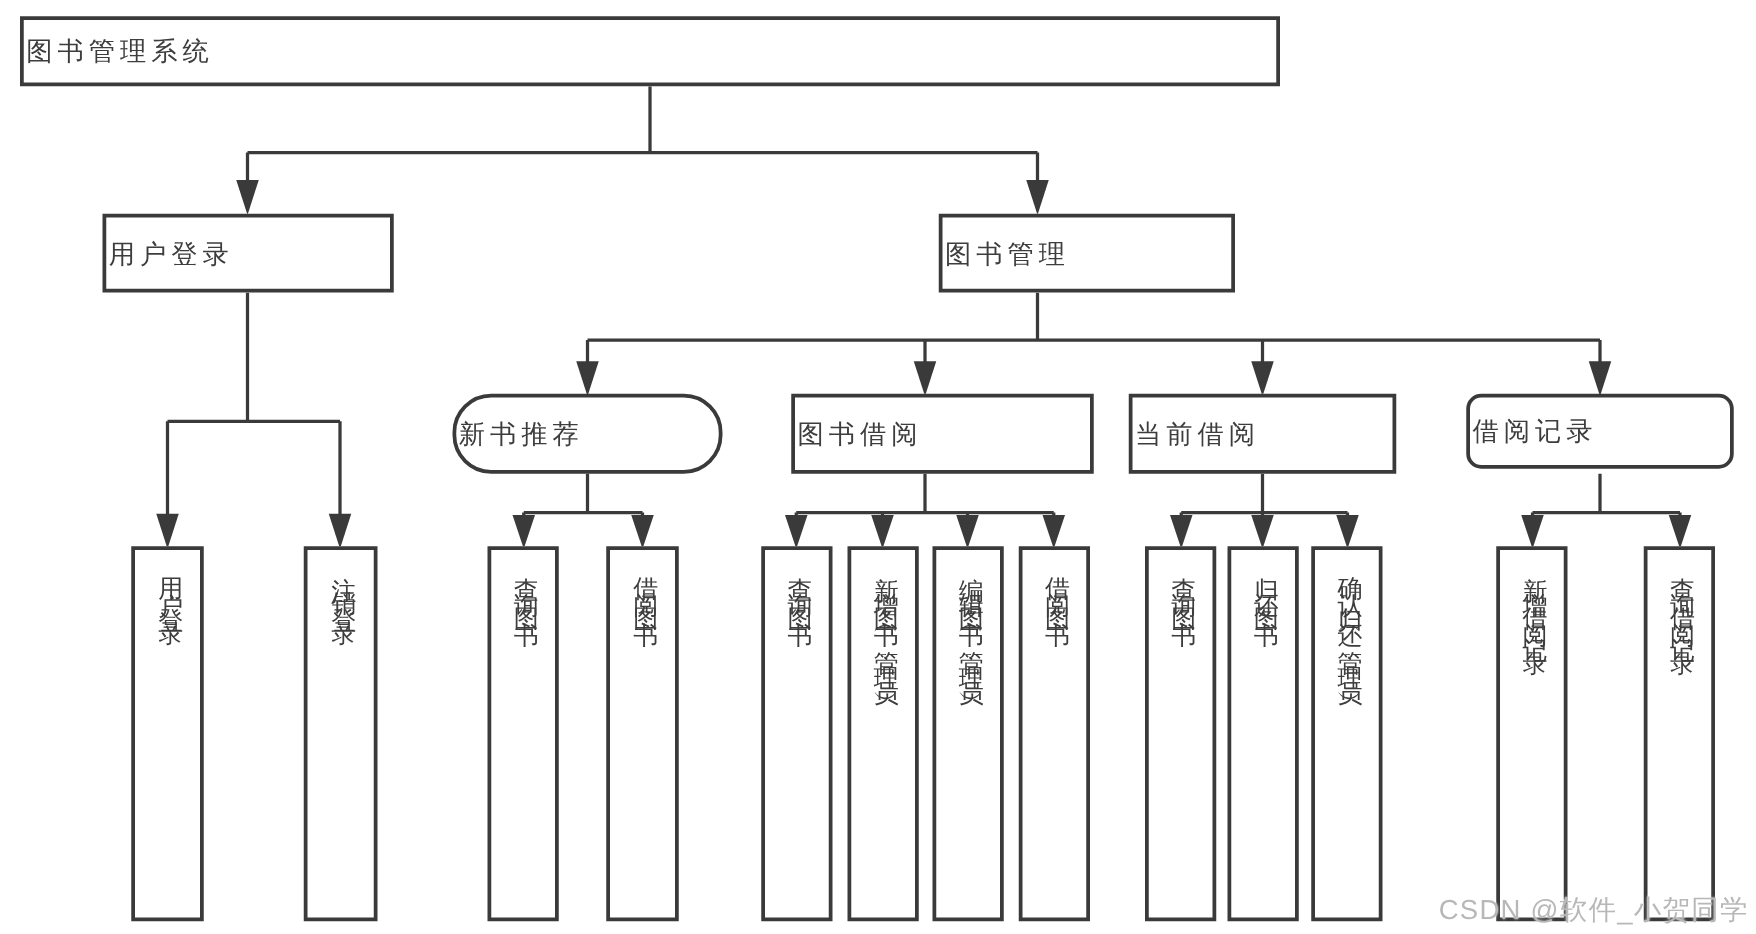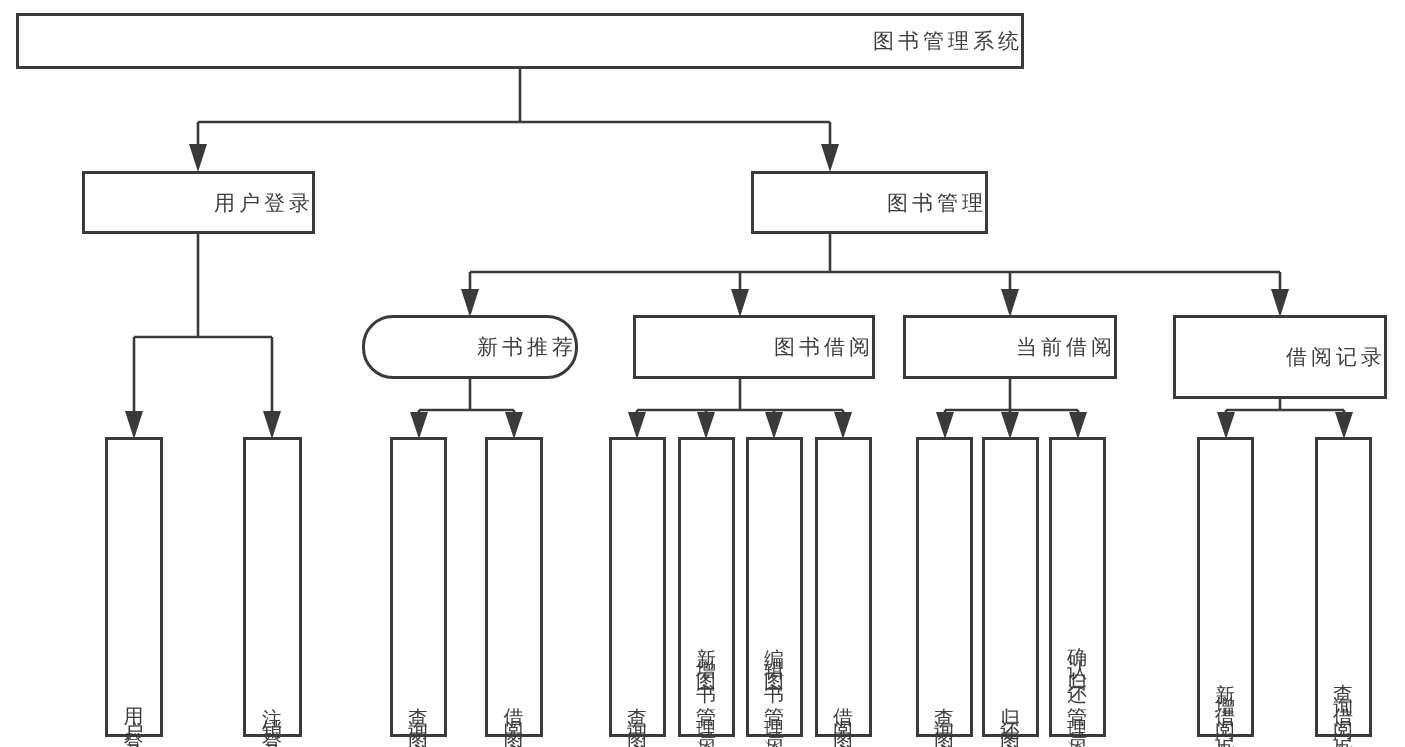--- a/index.html
+++ b/index.html
@@ -16,25 +16,26 @@
     left: 0; top: 0;
     width: 1405px; height: 747px;
   }
   .node {
     position: absolute;
     box-sizing: border-box;
     border: 3px solid var(--line, #3a3a3a);
     background: #ffffff;
     display: flex;
     align-items: center;
-    justify-content: flex-end;
+    justify-content: flex-start;
     color: var(--text, #3d3d3d);
     font-size: 21px;
     letter-spacing: 4px;
     white-space: nowrap;
+    font-family: Liberation Mono, monospace;
   }
   .node span { transform: translateX(2px); } 
   .leaf {
     writing-mode: vertical-rl;
     font-size: 20px;
     letter-spacing: 12px;
     line-height: 1;
   }
   .leaf span { transform: translateX(0) translateY(6px); }
   .watermark {
@@ -95,24 +96,24 @@
   <div class="node" style="left:712px; top:171px; width:237px; height:63px;margin-left:39px;">
     <span>图书管理</span>
   </div>
 
   <div class="node" style="left:362px; top:315px; width:216px; height:64px;border-radius:31px;">
     <span>新书推荐</span>
   </div>
   <div class="node" style="left:633px; top:315px; width:242px; height:64px;">
     <span>图书借阅</span>
   </div>
-  <div class="node" style="left:903px; top:315px; width:214px; height:64px;padding-left:28px;">
+  <div class="node" style="left:903px; top:315px; width:214px; height:64px;">
     <span>当前借阅</span>
   </div>
-  <div class="node" style="left:1173px; top:315px; width:214px; height:84px;">
+  <div class="node" style="left:1173px; top:315px; width:214px; height:60px;border-radius:12px;">
     <span>借阅记录</span>
   </div>
 
   <div class="node leaf" style="left:105px; top:437px; width:58px; height:300px;">
     <span>用户登录</span>
   </div>
   <div class="node leaf" style="left:243px; top:437px; width:59px; height:300px;">
     <span>注销登录</span>
   </div>
 
@@ -146,13 +147,14 @@
     <span>确认归还（管理员）</span>
   </div>
 
   <div class="node leaf" style="left:1197px; top:437px; width:57px; height:300px;">
     <span>新增借阅记录</span>
   </div>
   <div class="node leaf" style="left:1315px; top:437px; width:57px; height:300px;">
     <span>查询借阅记录</span>
   </div>
 
+  <div class="watermark">CSDN @软件_小贺同学</div>
 </div>
 
 </body></html>

